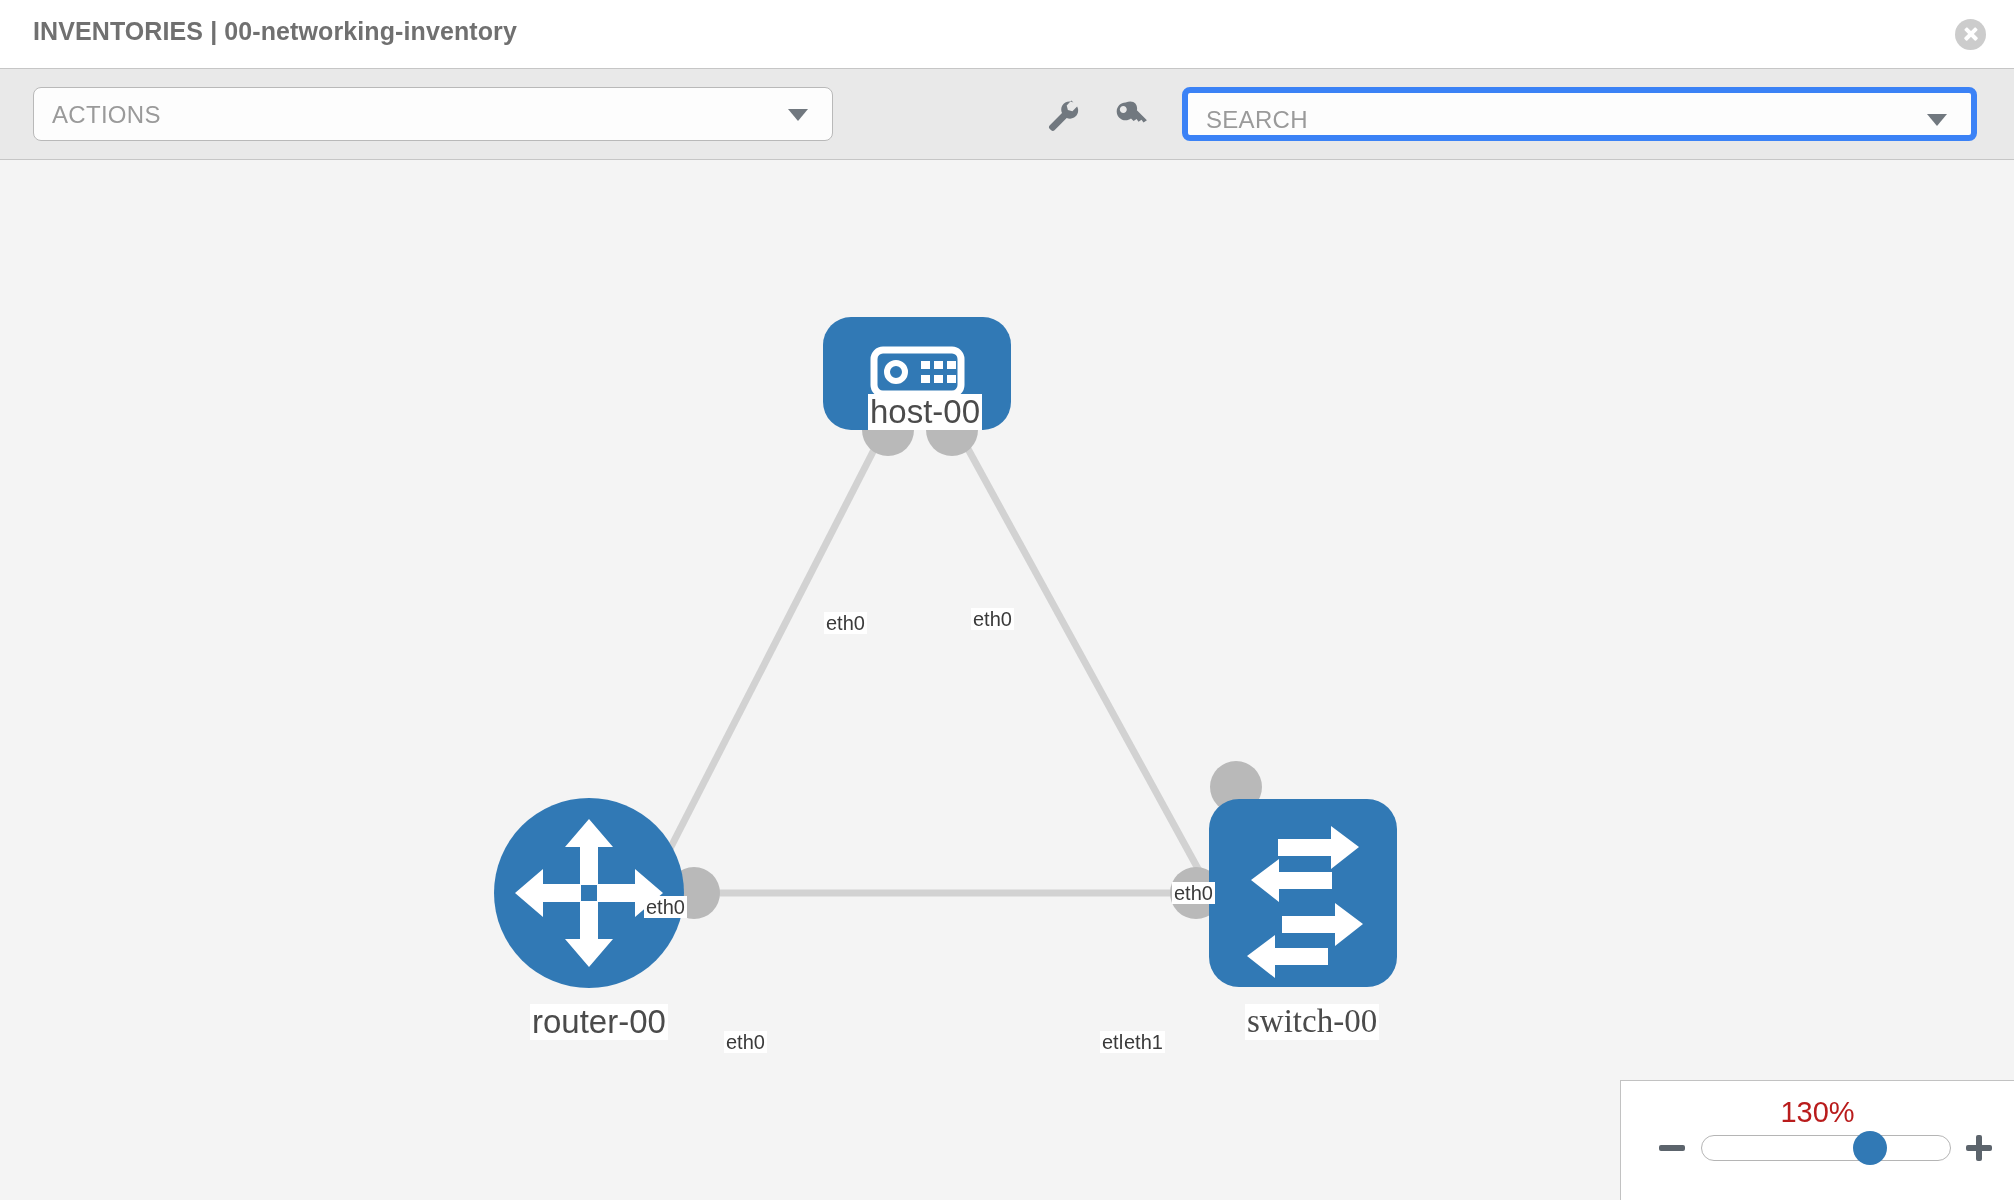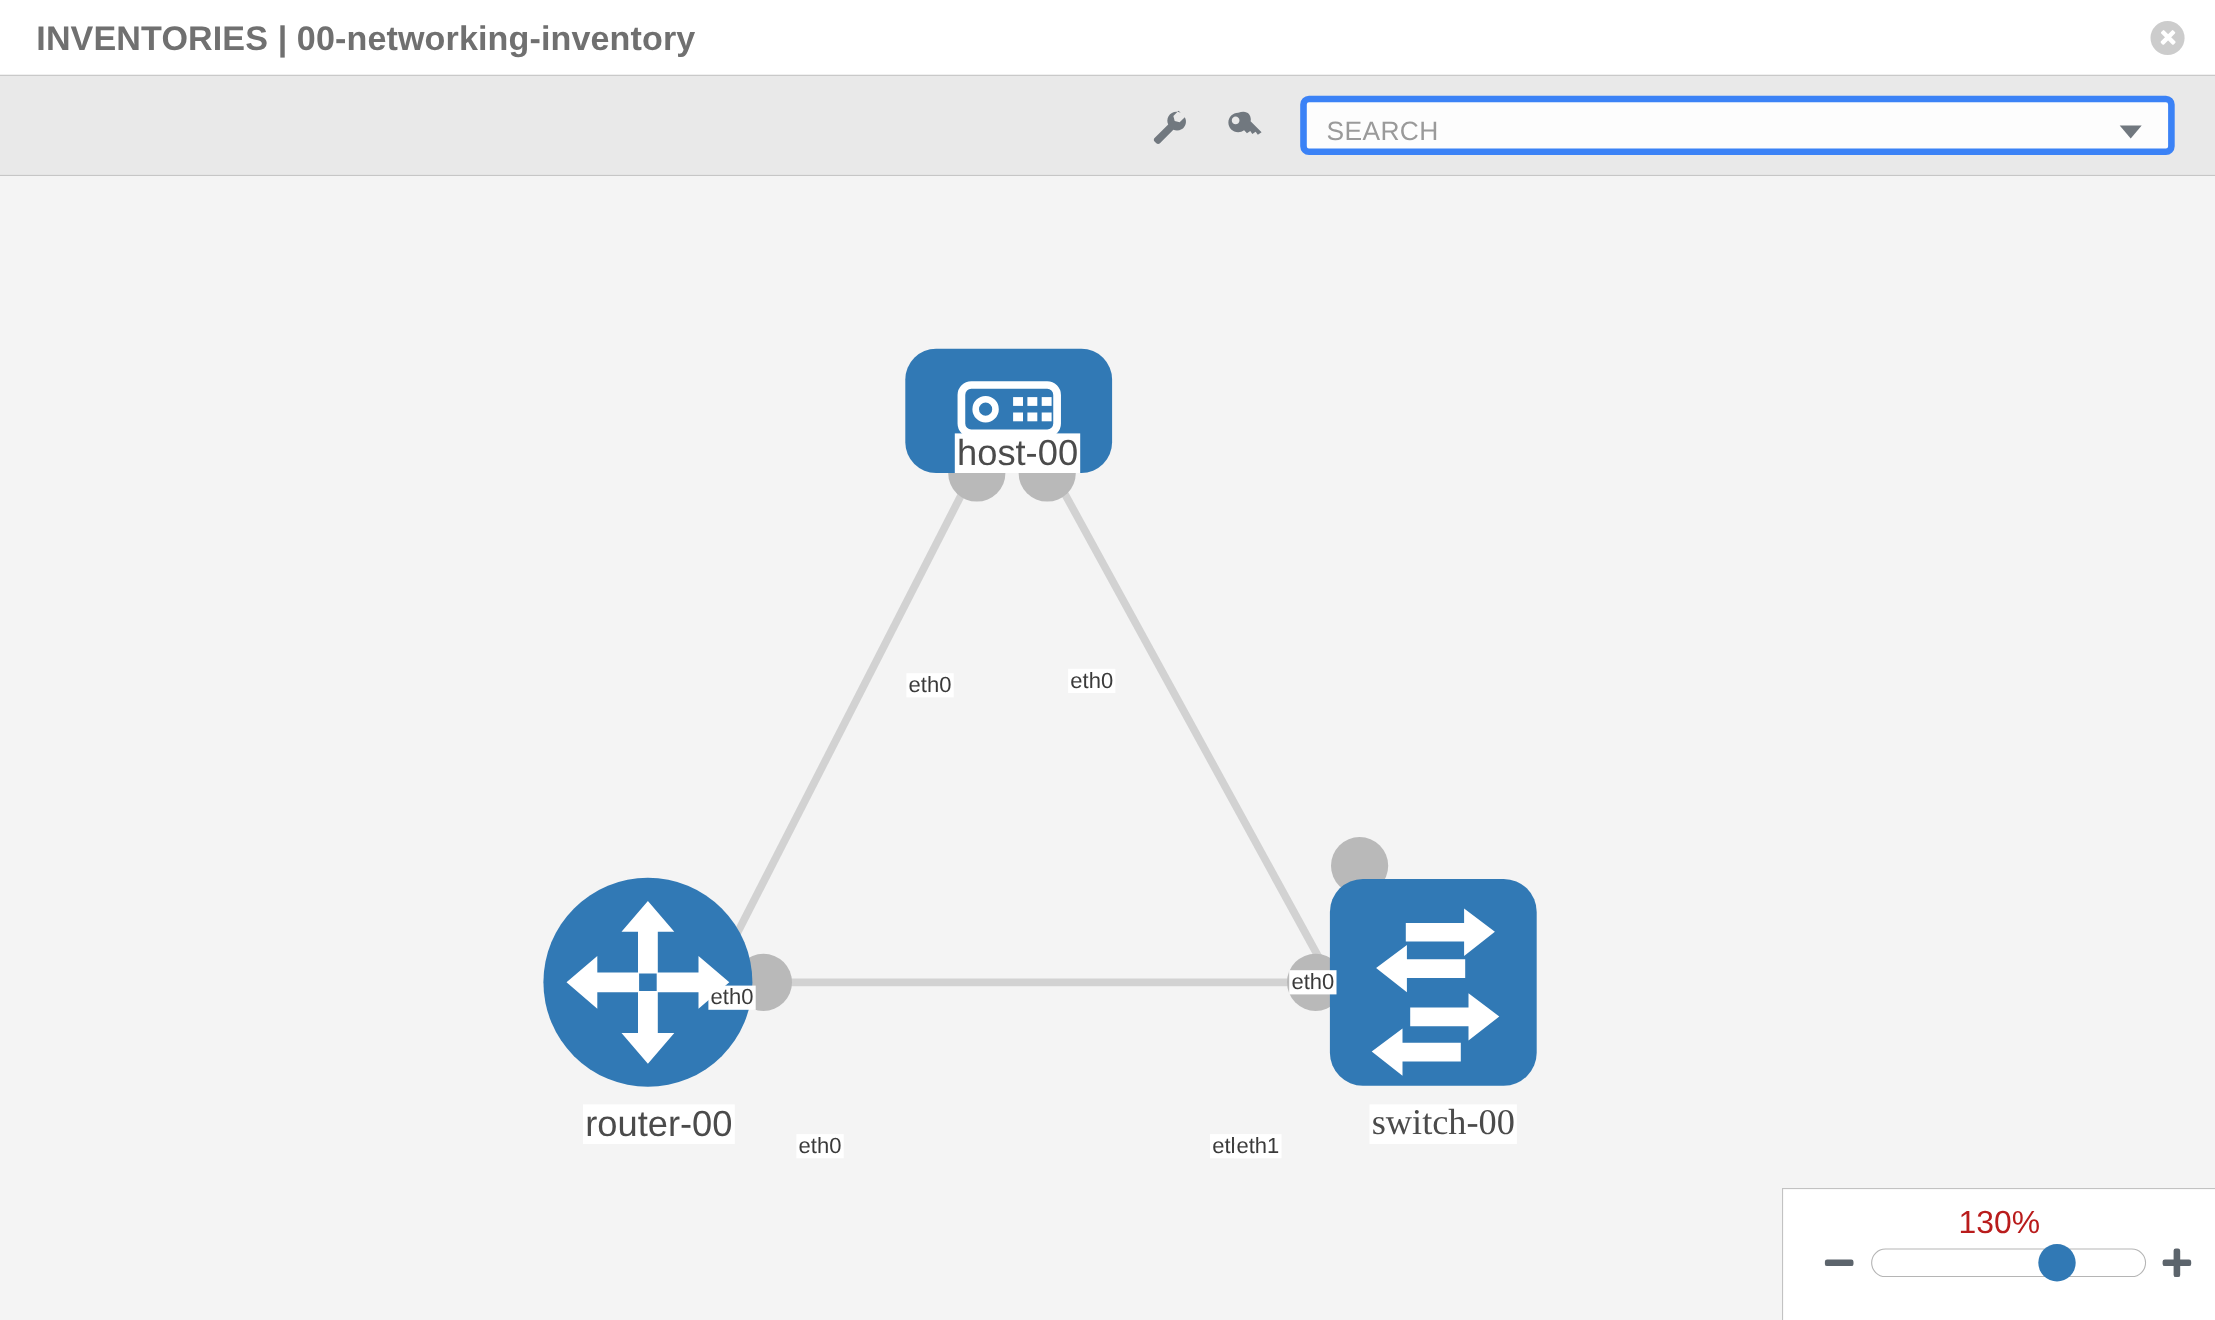--- a/index.html
+++ b/index.html
@@ -25,21 +25,21 @@
     left: 0; top: 0;
     width: 2014px;
     height: 68px;
     background: #ffffff;
     box-sizing: border-box;
   }
   .header-title {
     position: absolute;
     left: 33px;
     top: 17px;
-    font-size: 31px;
+    font-size: 25px;
     font-weight: bold;
     color: #707070;
     letter-spacing: 0.1px;
     white-space: nowrap;
   }
   .close-btn {
     position: absolute;
     right: 28px;
     top: 19px;
     width: 31px;
@@ -238,20 +238,24 @@
   <div class="header">
     <div class="header-title">INVENTORIES | 00-networking-inventory</div>
     <div class="close-btn">
       <div class="x-bar a"></div>
       <div class="x-bar b"></div>
     </div>
   </div>
 
   <div class="toolbar">
 
+    <div class="actions-select">
+      <div class="sel-label">ACTIONS</div>
+      <div class="caret"></div>
+    </div>
 
     <div class="icon-btn wrench">
       <svg width="44" height="44" viewBox="0 0 44 44" aria-hidden="true">
         <g fill="#71787f">
           <path d="M33.4 9.6c-3.9-2.2-8.8-0.9-11.1 3.0-1.4 2.4-1.4 5.2-0.3 7.5L9.6 32.4c-0.9 0.9-0.9 2.4 0 3.3l1.6 1.6c0.9 0.9 2.4 0.9 3.3 0l12.2-12.3c2.3 1.1 5.1 1.0 7.4-0.4 3.9-2.3 5.2-7.2 3.0-11.1l-4.7 4.7-4.5-1.2-1.2-4.5 4.7-4.9z"></path>
         </g>
       </svg>
     </div>
 
     <div class="icon-btn key">

